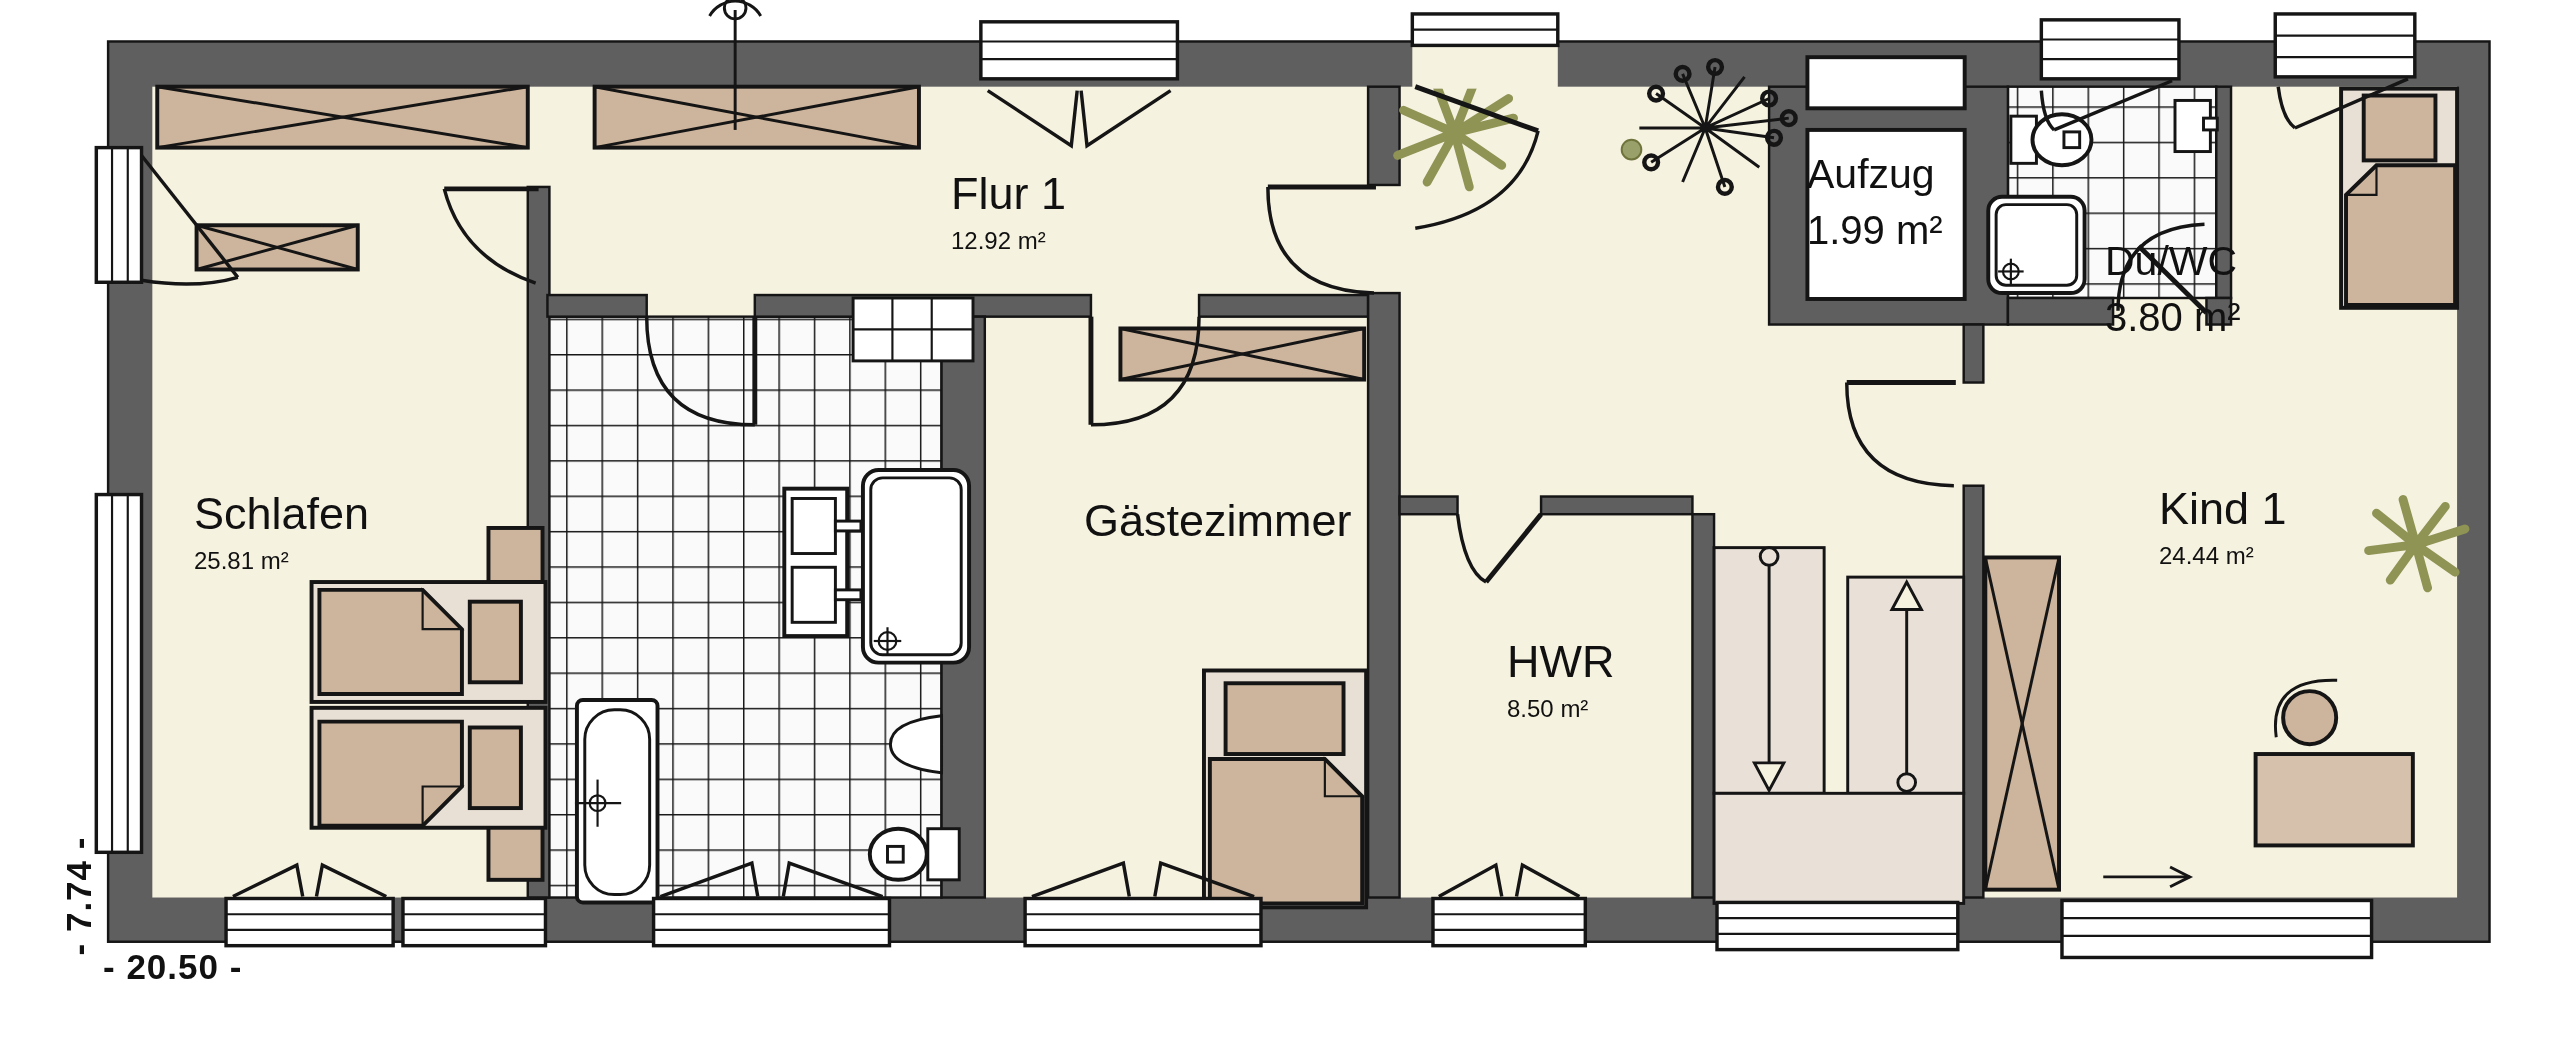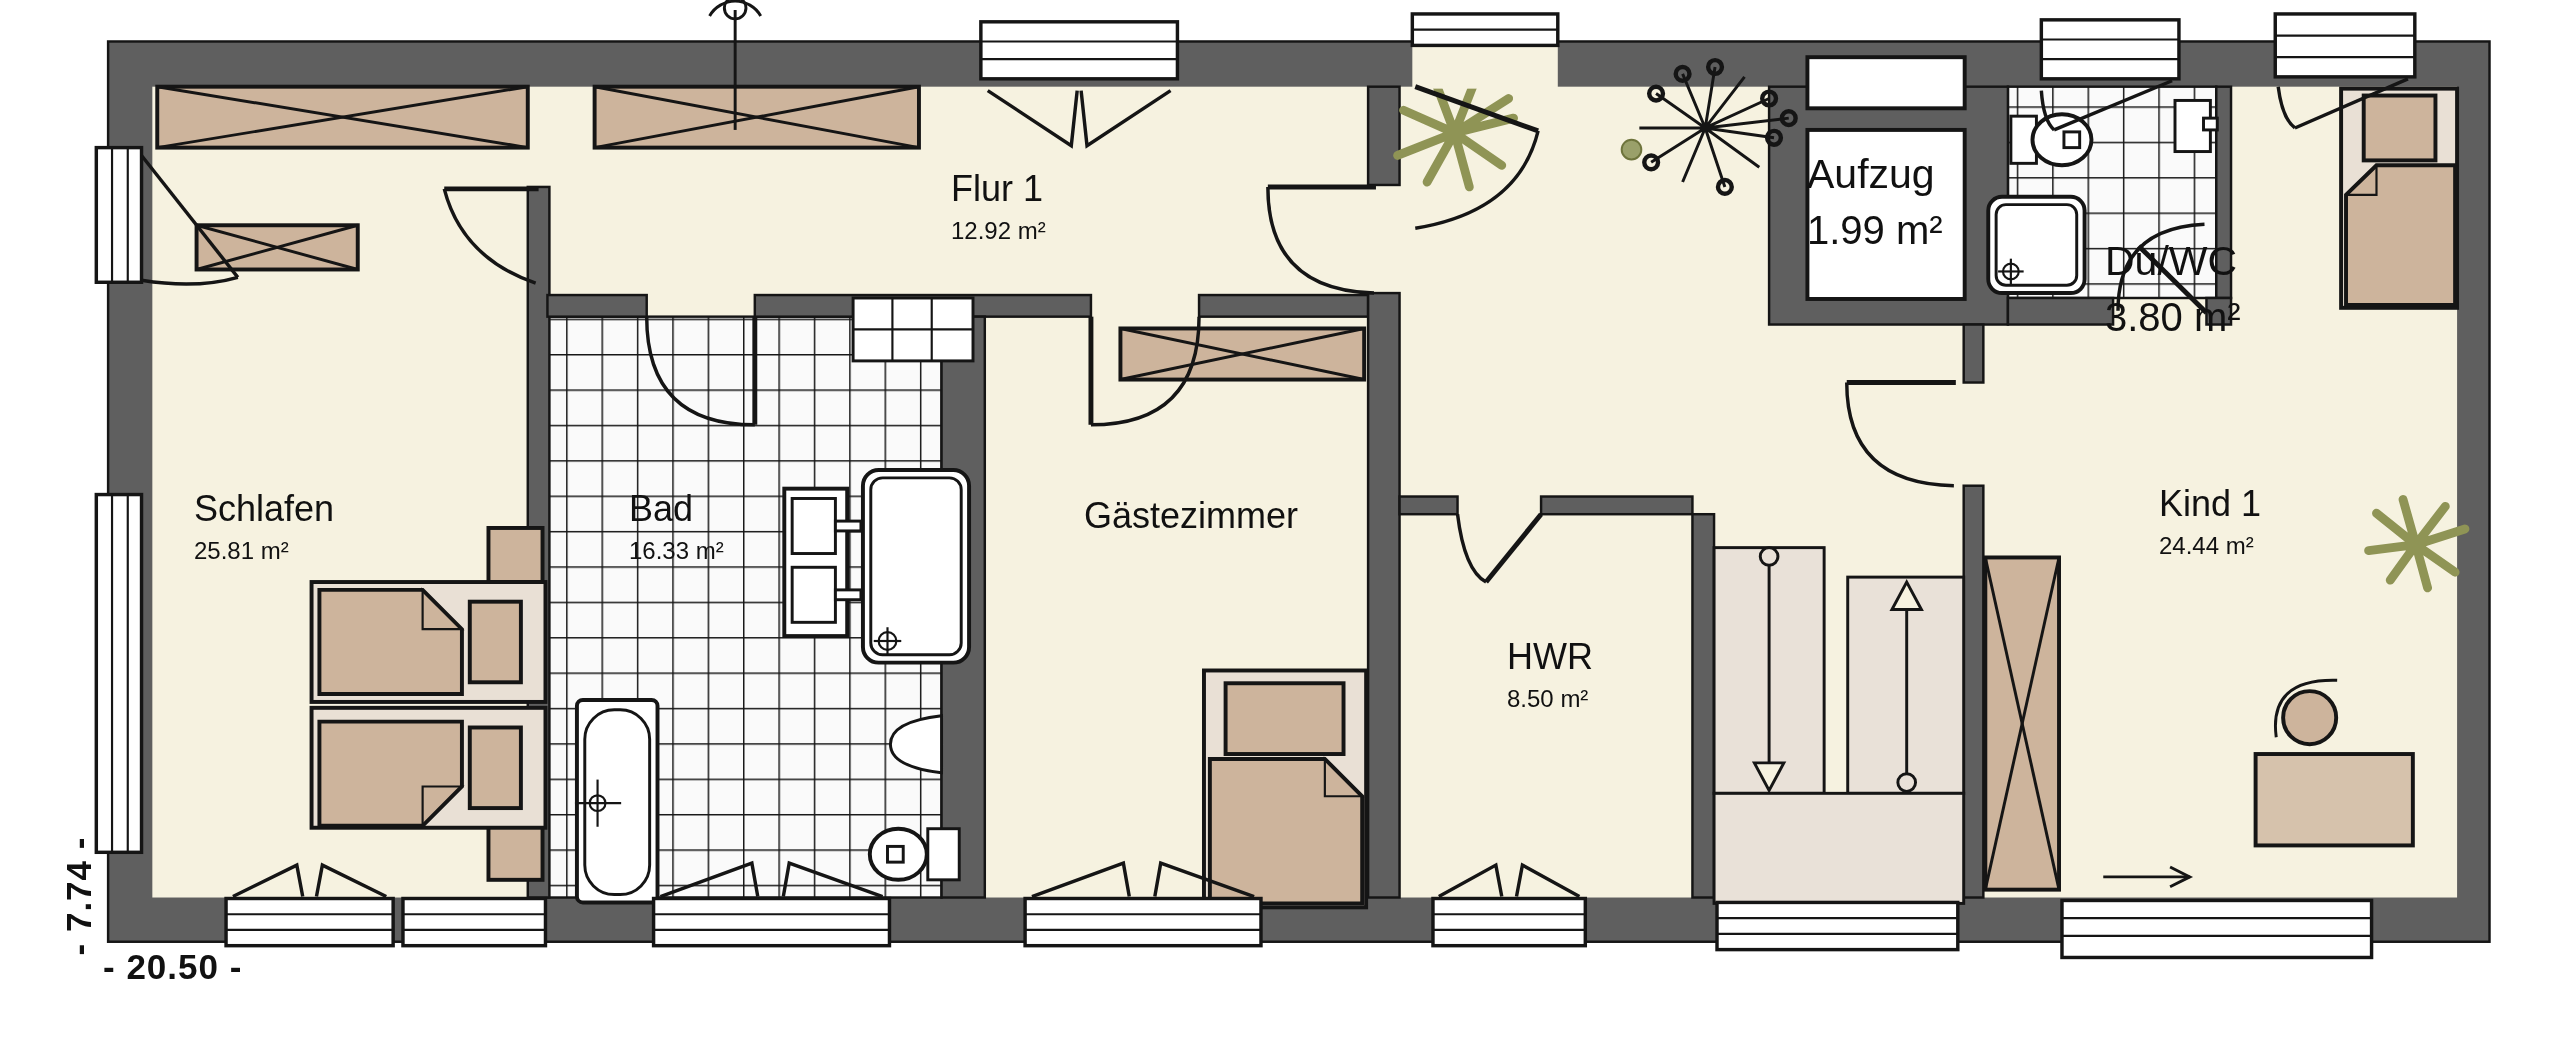--- a/index.html
+++ b/index.html
@@ -20,21 +20,21 @@
   .lt{fill:#e9e0d5;stroke:#151515;stroke-width:4;}
   .stair{fill:#e9e1d8;stroke:#151515;stroke-width:3;}
   .fx{fill:#ffffff;stroke:#151515;stroke-width:4;}
   .fxthin{fill:#ffffff;stroke:#151515;stroke-width:3;}
   .oliv{stroke:#8f9455;stroke-width:9;stroke-linecap:round;fill:none;}
   .fib{stroke:#151515;stroke-width:3;fill:none;}
   .ring{fill:none;stroke:#151515;stroke-width:4.5;}
   .arrowhead{fill:#f6f2e0;stroke:#151515;stroke-width:3;}
   
   .room-label{position:absolute;white-space:nowrap;pointer-events:none;}
-  .room-label .t{display:block;font-size:36px;line-height:1.12;}
+  .room-label .t{display:block;font-size:45px;line-height:1.12;}
   .room-label .a{display:block;font-size:24px;line-height:1.3;margin-top:5.9px;}
   .room-label.small .t{font-size:41px;}
   .room-label.small .a{font-size:40px;}
   .dim{position:absolute;font-size:35px;font-weight:600;letter-spacing:1px;white-space:nowrap;}
 </style>
 </head>
 <body>
 
 <div id="plan-wrap">
 <svg width="2576" height="1053" viewBox="0 0 2621 1071">
@@ -355,24 +355,20 @@
 </svg>
 
 <div class="room-label" style="left:194px;top:489px;">
   <span class="t">Schlafen</span>
   <span class="a">25.81 m²</span>
 </div>
 <div class="room-label" style="left:951px;top:169px;">
   <span class="t">Flur 1</span>
   <span class="a">12.92 m²</span>
 </div>
-<div class="room-label" style="left:629px;top:489px;">
-  <span class="t">Bad</span>
-  <span class="a">16.33 m²</span>
-</div>
 <div class="room-label" style="left:1084px;top:496px;">
   <span class="t">Gästezimmer</span>
 </div>
 <div class="room-label" style="left:1507px;top:637px;">
   <span class="t">HWR</span>
   <span class="a">8.50 m²</span>
 </div>
 <div class="room-label small" style="left:1807px;top:152px;width:157px;text-align:left;">
   <span class="t">Aufzug</span>
   <span class="a">1.99 m²</span>

